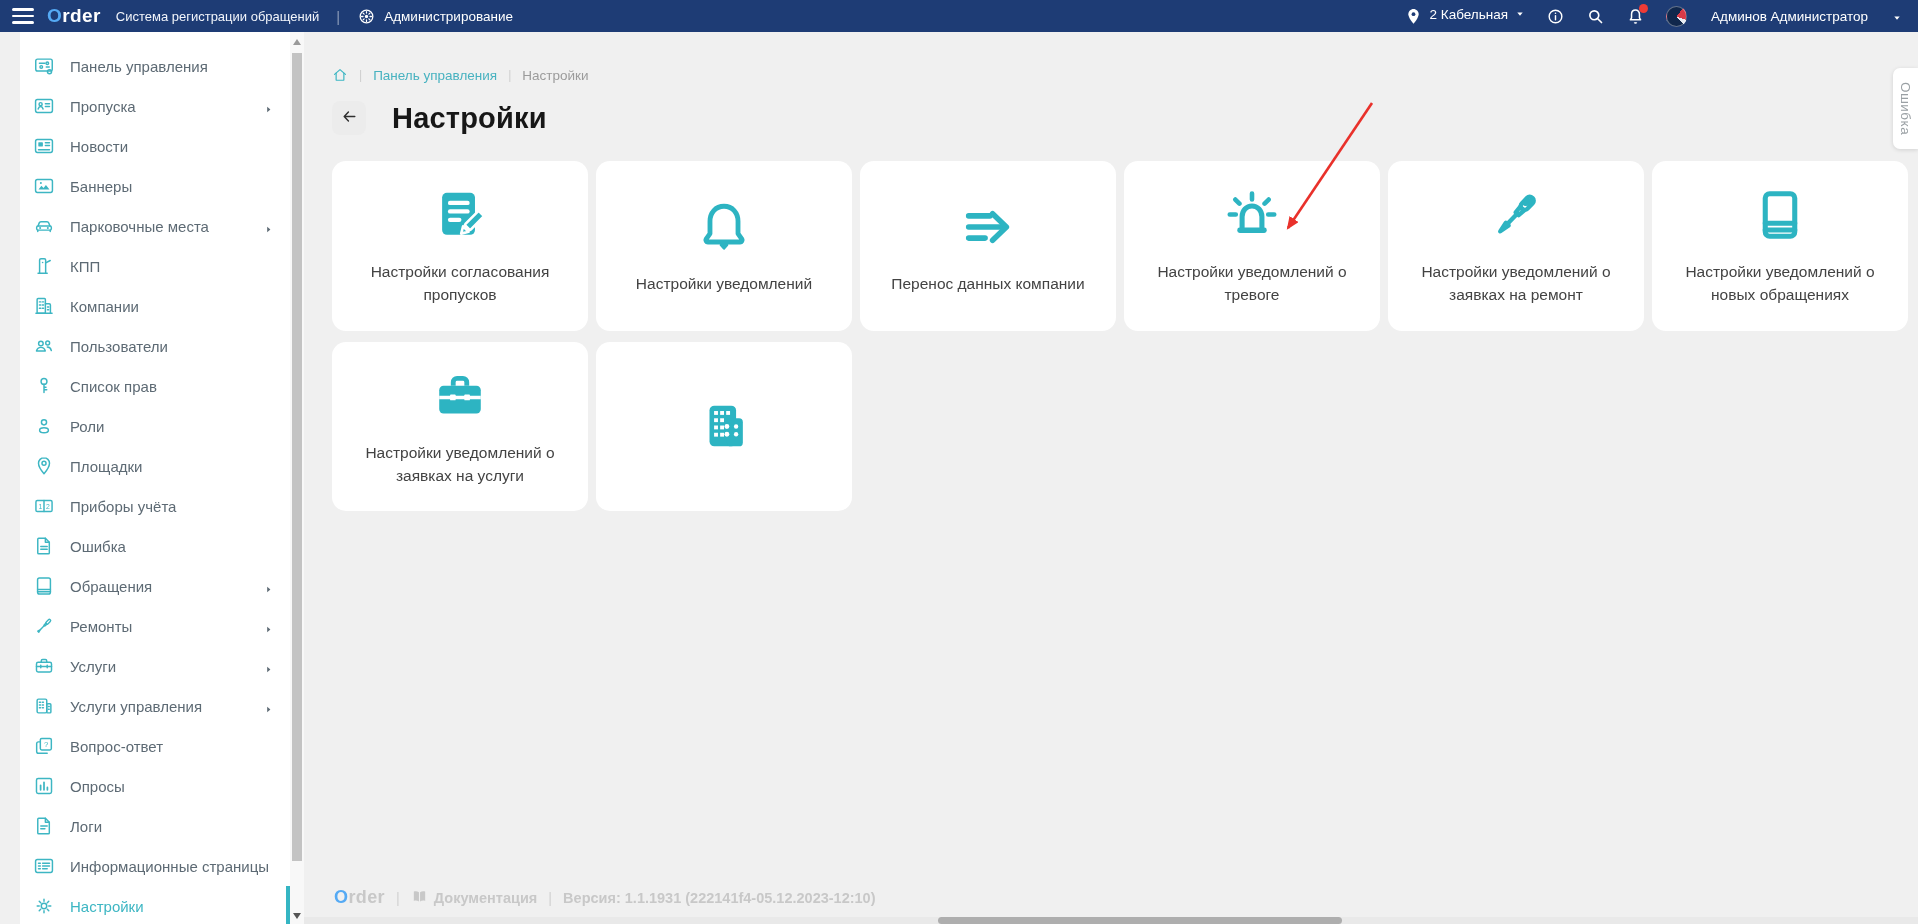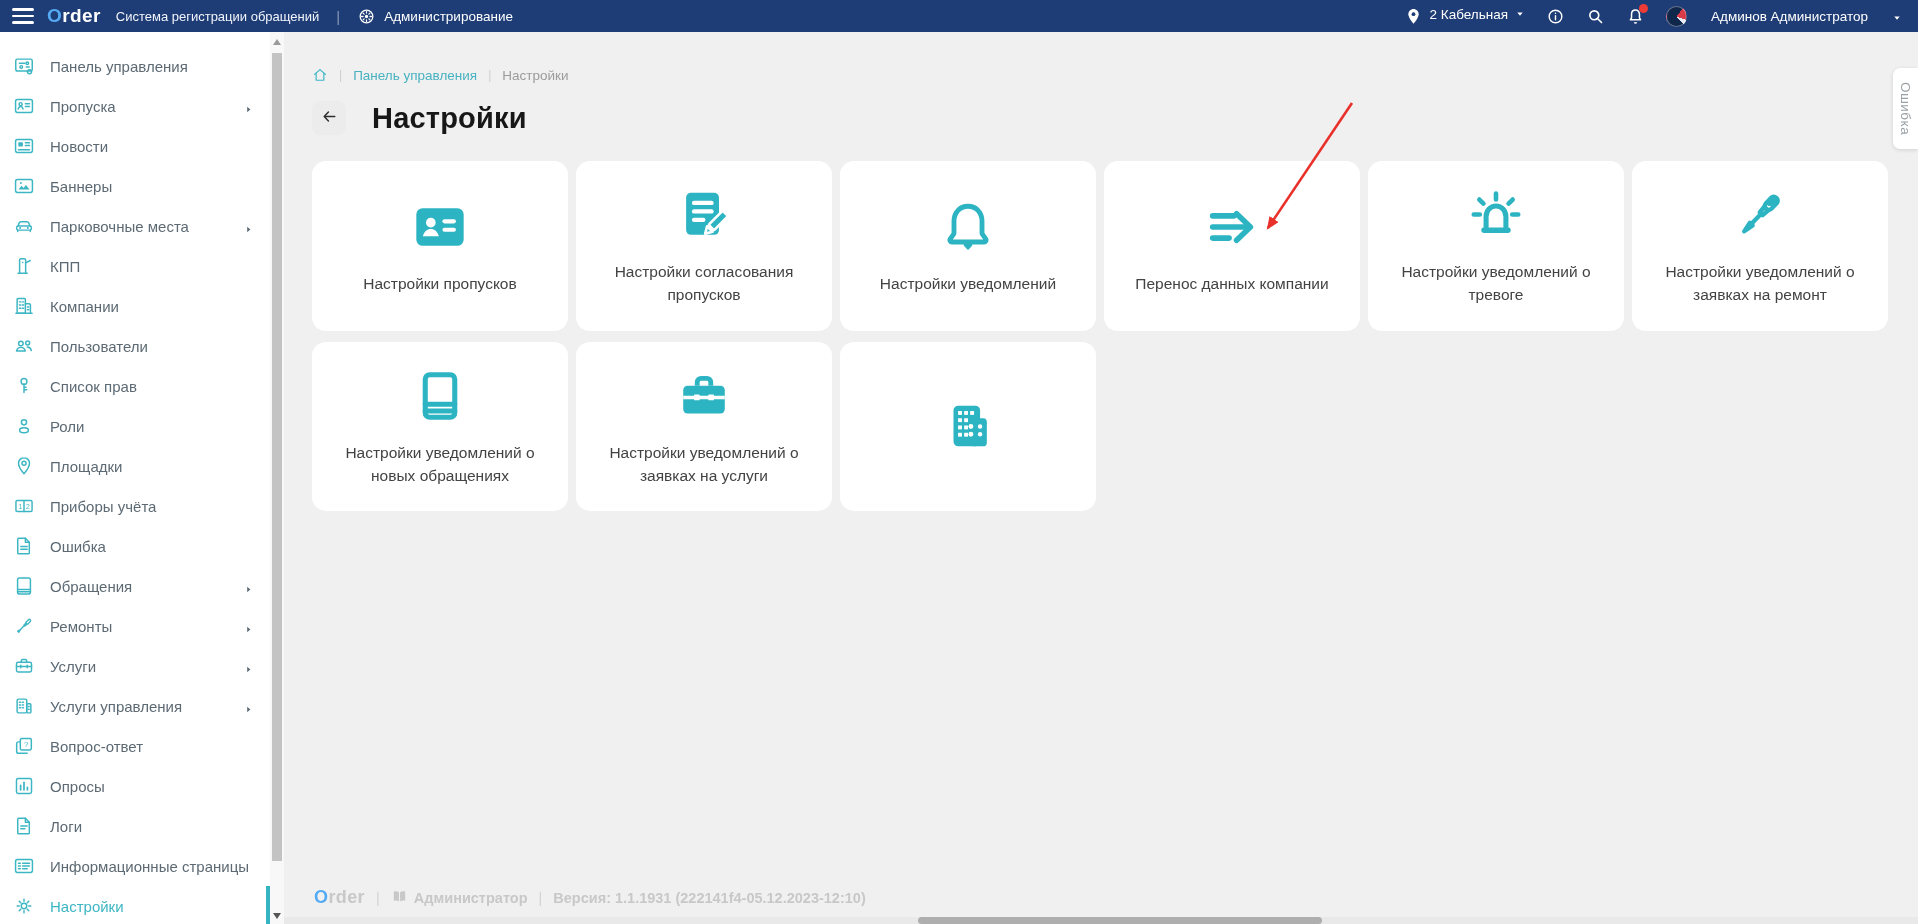--- a/index.html
+++ b/index.html
@@ -22,21 +22,21 @@
   .loc { display:flex; gap:7px; cursor:pointer; font-size:13.5px; }
   .caret { width:10px; height:10px; color:#fff; }
   .badge { position:absolute; top:-3px; right:-3px; width:9px; height:9px; border-radius:50%;
     background:#ef3b36; }
   .avatar { width:21px; height:21px; border-radius:50%;
     background:conic-gradient(from 210deg,#10274c 0 52%,#d93a47 52% 72%,#e8ecf2 72% 80%,#10274c 80% 100%);
     border:1px solid rgba(255,255,255,.35); }
   .user-wrap { display:flex; align-items:center; gap:24px; cursor:pointer; font-size:13.5px; }
 
   
-  .shell { display:flex; height:892px; }
+  .shell { display:flex; height:892px;margin-left:20px; }
   .sidebar { width:270px; background:#fff; padding-top:14px; position:relative; flex:none; }
   .side-item { height:40px; display:flex; align-items:center; gap:15px; padding-left:13px;
     font-size:15px; color:#5d6a74; cursor:pointer; position:relative; }
   .s-icon { width:22px; height:22px; color:#3db6c3; flex:none; }
   .s-icon svg { width:22px; height:22px; }
   .s-label { white-space:nowrap; }
   .side-item.active .s-label { color:#3db6c3; }
   .s-arrow { position:absolute; right:17px; width:9px; height:11px; color:#5d6a74; }
   .s-arrow svg { width:9px; height:11px; }
   .s-active-bar { position:absolute; right:0; top:0; width:4px; height:40px; background:#35b5c3; }
@@ -393,32 +393,20 @@
             </svg>
         </span>
       </button>
       <h1 class="page-title" style="margin:0;">Настройки</h1>
     </div>
 
     <div class="cards" id="cards-grid">
         <div class="card">
           <div class="card-icon">
             <svg viewBox="0 0 24 24">
-              <rect x="2.2" y="4.2" width="19.6" height="15.6" rx="2.6" fill="currentColor"></rect>
-              <circle cx="8.2" cy="10.2" r="2" fill="#fff"></circle>
-              <path d="M4.9 15.8c.6-2 1.8-3 3.3-3s2.7 1 3.3 3z" fill="#fff"></path>
-              <rect x="13" y="8.8" width="5.6" height="1.7" rx=".85" fill="#fff"></rect>
-              <rect x="13" y="12.3" width="5.6" height="1.7" rx=".85" fill="#fff"></rect>
-            </svg>
-          </div>
-          <div class="card-label">Настройки пропусков</div>
-        </div>
-        <div class="card">
-          <div class="card-icon">
-            <svg viewBox="0 0 24 24">
               <rect x="4.6" y="2.8" width="13.6" height="17.4" rx="2" fill="currentColor"></rect>
               <rect x="7" y="6.1" width="9" height="1.8" rx=".9" fill="#fff"></rect>
               <rect x="7" y="9.6" width="9" height="1.8" rx=".9" fill="#fff"></rect>
               <rect x="7" y="13.1" width="5.6" height="1.8" rx=".9" fill="#fff"></rect>
               <g transform="rotate(45 16.6 15.6)">
                 <rect x="15" y="9.6" width="3.2" height="8.2" rx=".5" fill="currentColor" stroke="#fff" stroke-width="1.1"></rect>
                 <path d="M16.6 21.4l-1.6-2.7h3.2z" fill="currentColor" stroke="#fff" stroke-width="1.1" stroke-linejoin="round"></path>
               </g>
             </svg>
           </div>
@@ -514,21 +502,21 @@
 
     <div class="footer">
       <span class="f-brand brand-text" style="color:#c8c8c8;">Order</span>
       <span class="f-sep">|</span>
       <span class="f-doc">
         <span>
           <svg viewBox="0 0 24 24" fill="currentColor">
               <path d="M11.2 5.9C10 5 8.5 4.5 6.7 4.5c-1 0-1.9.2-2.7.5v13.2c.8-.3 1.7-.5 2.7-.5 1.8 0 3.3.5 4.5 1.4V5.9zM12.8 5.9c1.2-.9 2.7-1.4 4.5-1.4 1 0 1.9.2 2.7.5v13.2c-.8-.3-1.7-.5-2.7-.5-1.8 0-3.3.5-4.5 1.4V5.9z"></path>
             </svg>
         </span>
-        <span>Администратор</span>
+        <span>Документация</span>
       </span>
       <span class="f-sep">|</span>
       <span>Версия: 1.1.1931 (222141f4-05.12.2023-12:10)</span>
     </div>
 
     <div class="error-tab">Ошибка</div>
 
     <svg class="annot" viewBox="0 0 170 190">
       <defs>
         <marker id="ah" viewBox="0 0 12 10" refX="10" refY="5" markerWidth="13" markerHeight="11" markerUnits="userSpaceOnUse" orient="auto">

